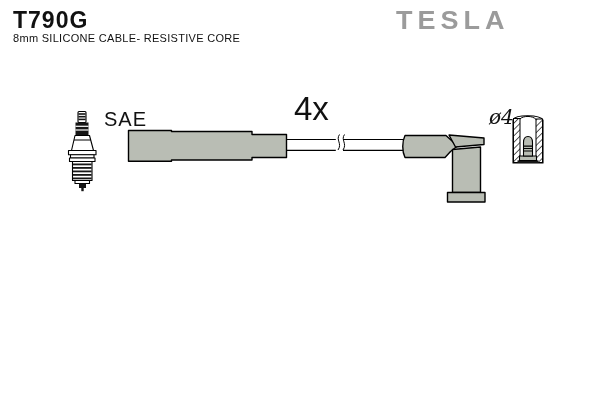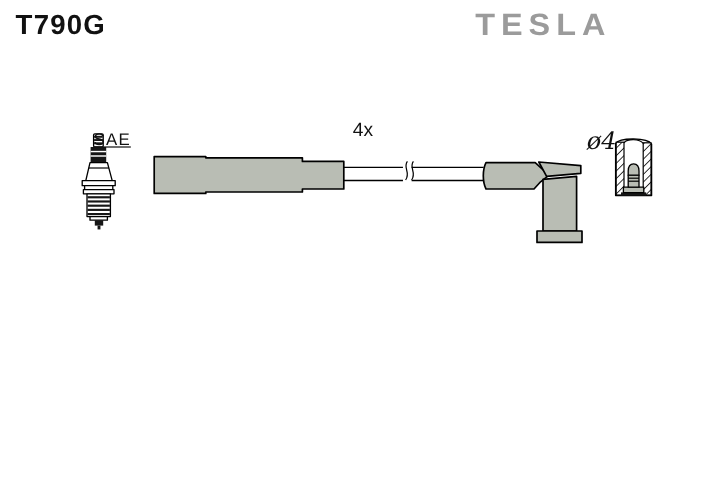--- a/index.html
+++ b/index.html
@@ -13,22 +13,22 @@
   .canvas svg{position:absolute;left:0;top:0;}
   .lbl{position:absolute;color:var(--ink,#111);white-space:nowrap;}
   .part-number{left:13px;top:7px;font-size:23px;font-weight:bold;letter-spacing:1px;}
   .subtitle{left:13px;top:32px;font-size:11px;letter-spacing:0.3px;}
   .brand-logo{
     left:396px;top:6px;
     font-size:27px;font-weight:800;letter-spacing:5px;
     color:var(--logo-gray,#9b9b9b);
     transform:scaleY(0.95);transform-origin:left top;
   }
-  .qty{left:294px;top:100px;font-size:16px;}
-  .sae{left:78px;top:108px;font-size:14px;letter-spacing:1px;text-decoration:underline;}
+  .qty{left:294px;top:90px;font-size:33px;}
+  .sae{left:104px;top:108px;font-size:20px;letter-spacing:1px;}
   .dia{left:489px;top:105px;font-size:20px;font-style:italic;font-family:"DejaVu Serif",serif;}
   .boot{fill:var(--boot-fill,#b9bdb4);stroke:#000;stroke-width:1.4;stroke-linejoin:round;}
   .metal{fill:var(--boot-fill,#b9bdb4);stroke:#000;stroke-width:1.1;stroke-linejoin:round;}
   .outline{fill:#ffffff;stroke:#000;stroke-width:1.1;stroke-linejoin:round;}
   .wire{stroke:#000;stroke-width:1.2;fill:none;}
   .thin{stroke:#000;stroke-width:1;fill:none;}
   .dark{fill:#161616;stroke:none;}
 </style>
 </head>
 <body>
@@ -97,18 +97,19 @@
       <rect class="dark" x="517.5" y="160.3" width="21" height="2.7"></rect>
       <path class="metal" d="M519.5,156 h17 v4.5 h-17 Z"></path>
       <path class="metal" d="M523.5,146 h9 v10 h-9 Z"></path>
       <path class="metal" d="M523.5,146 L523.5,142.5 Q523.5,136.5 528,136.5 Q532.5,136.5 532.5,142.5 L532.5,146 Z"></path>
       <line class="thin" x1="523.5" y1="148.5" x2="532.5" y2="148.5"></line>
       <line class="thin" x1="523.5" y1="151" x2="532.5" y2="151"></line>
     </g>
   </svg>
 
   <span class="lbl part-number">T790G</span>
+  <span class="lbl subtitle">8mm SILICONE CABLE- RESISTIVE CORE</span>
   <span class="lbl brand-logo">TESLA</span>
   <span class="lbl qty">4x</span>
   <span class="lbl sae">SAE</span>
   <span class="lbl dia">ø4</span>
 
 </div>
 
 </body></html>

